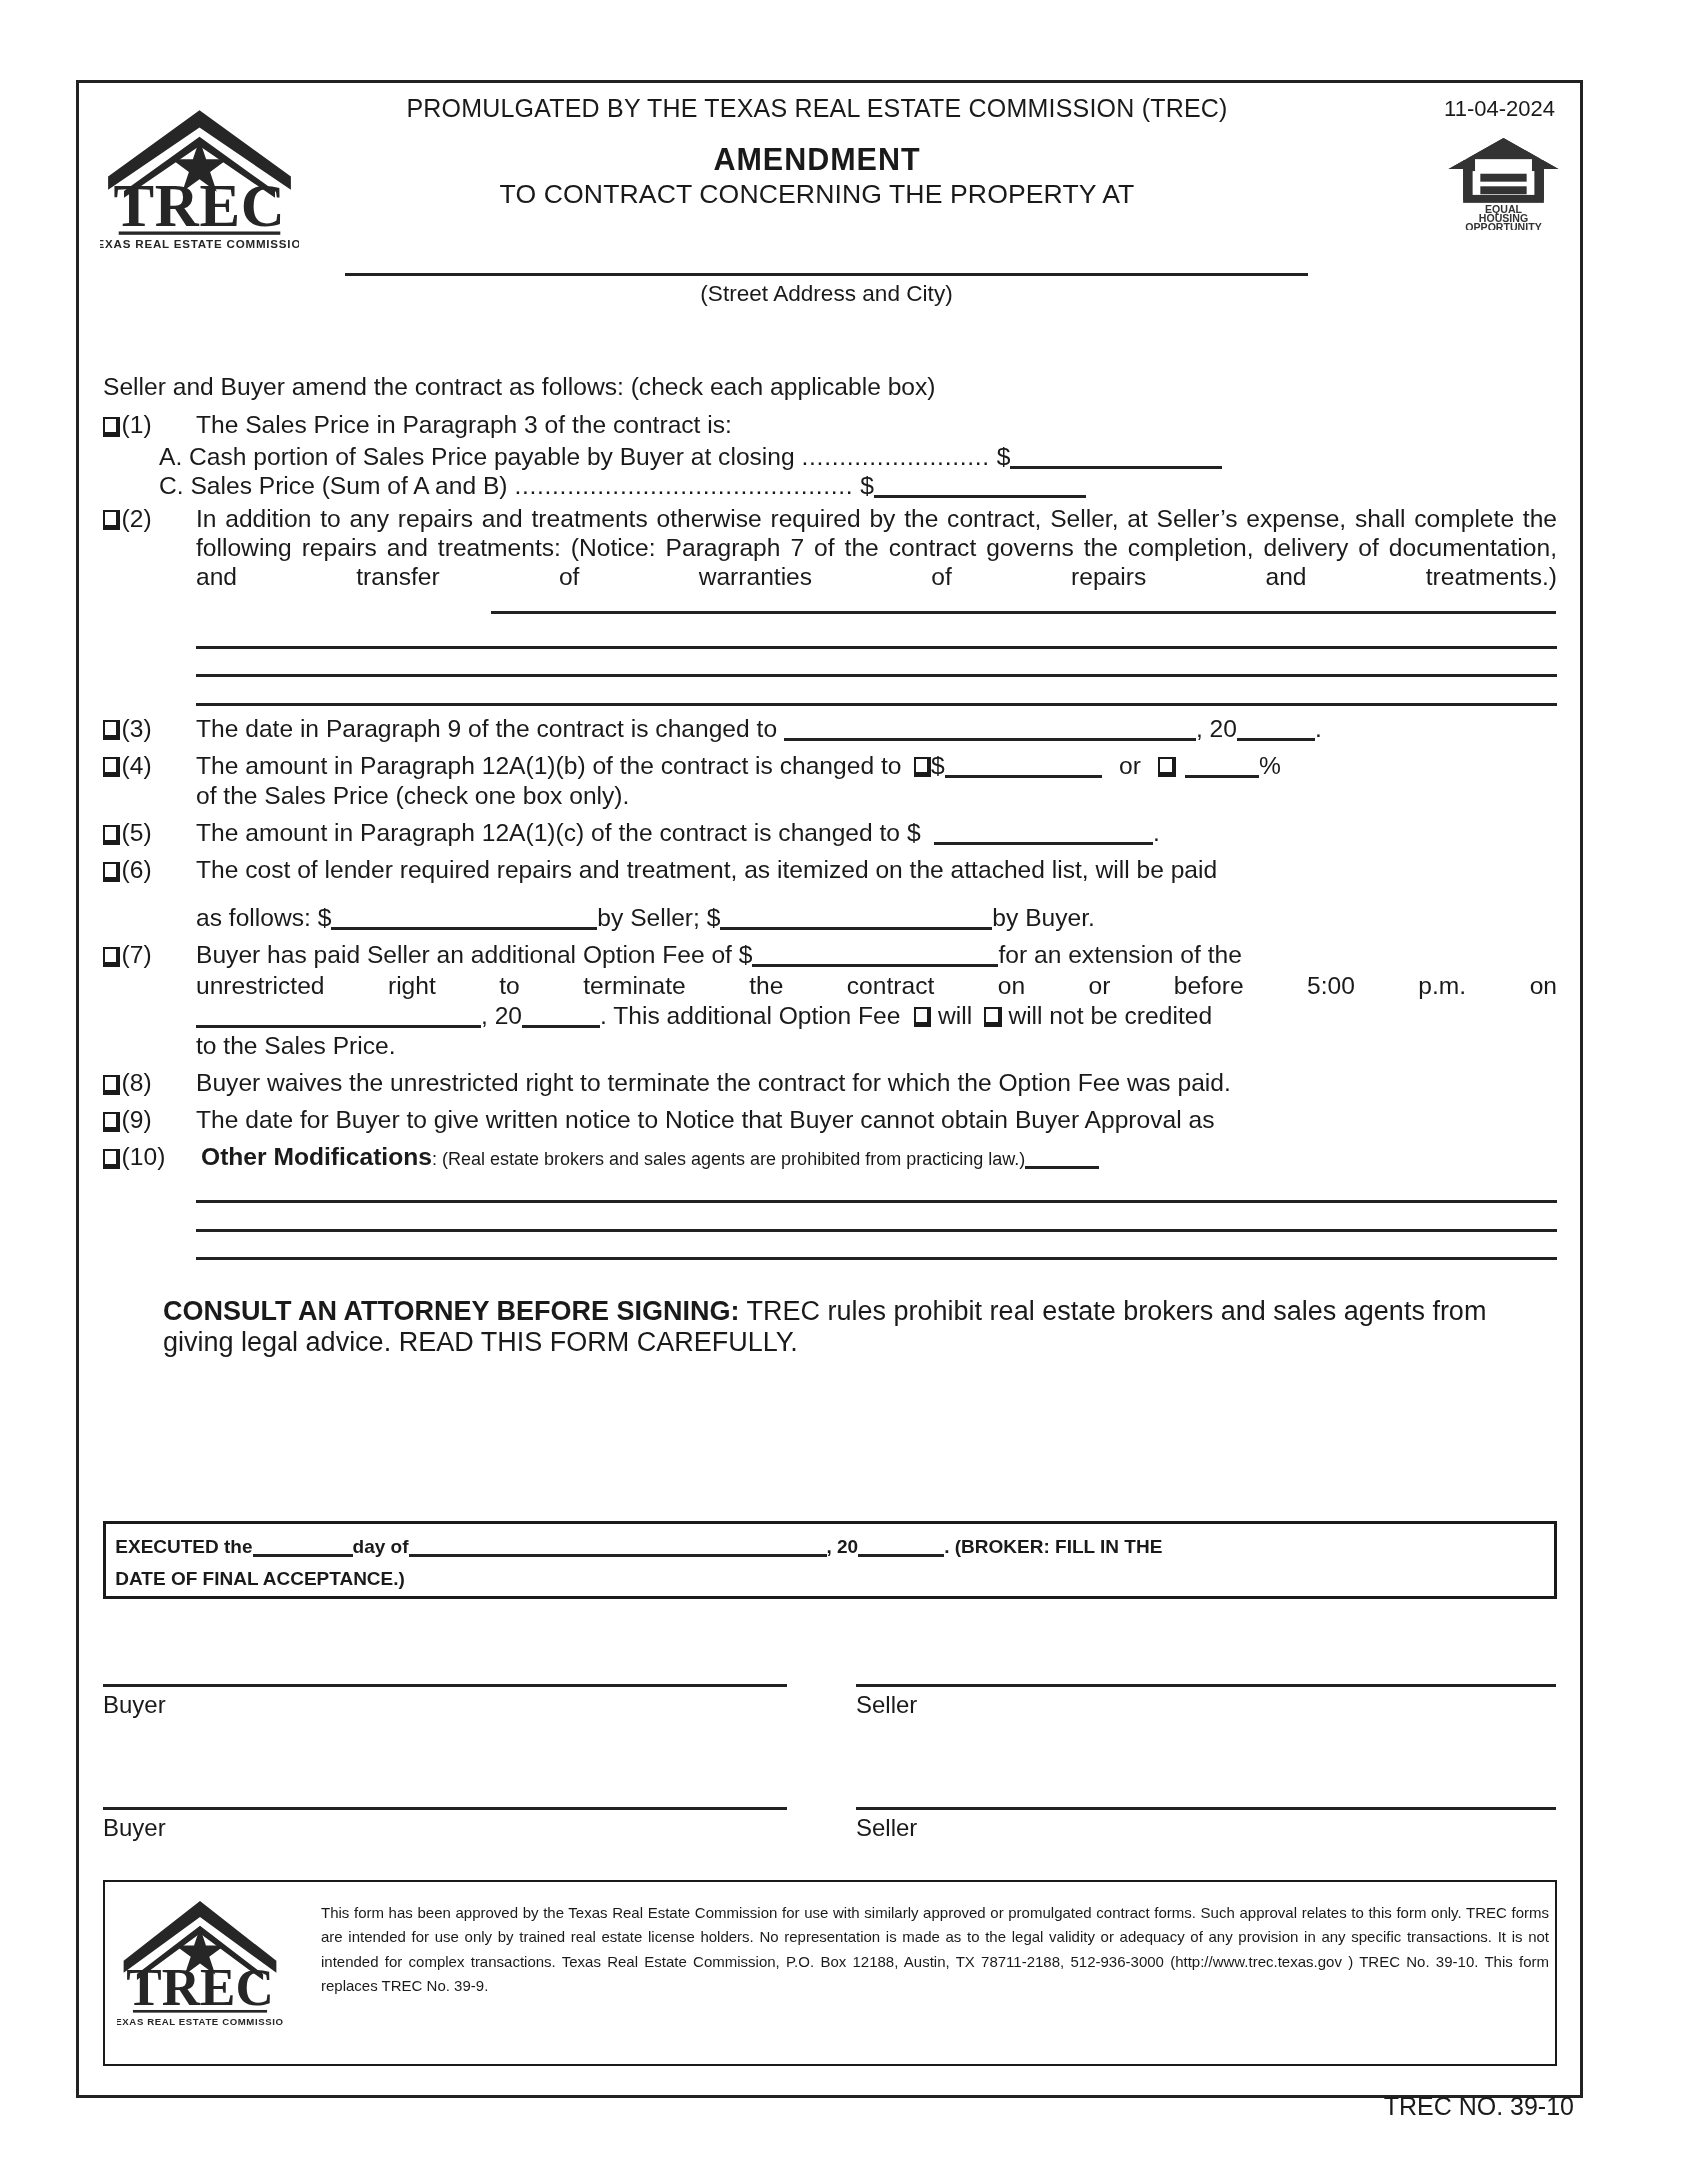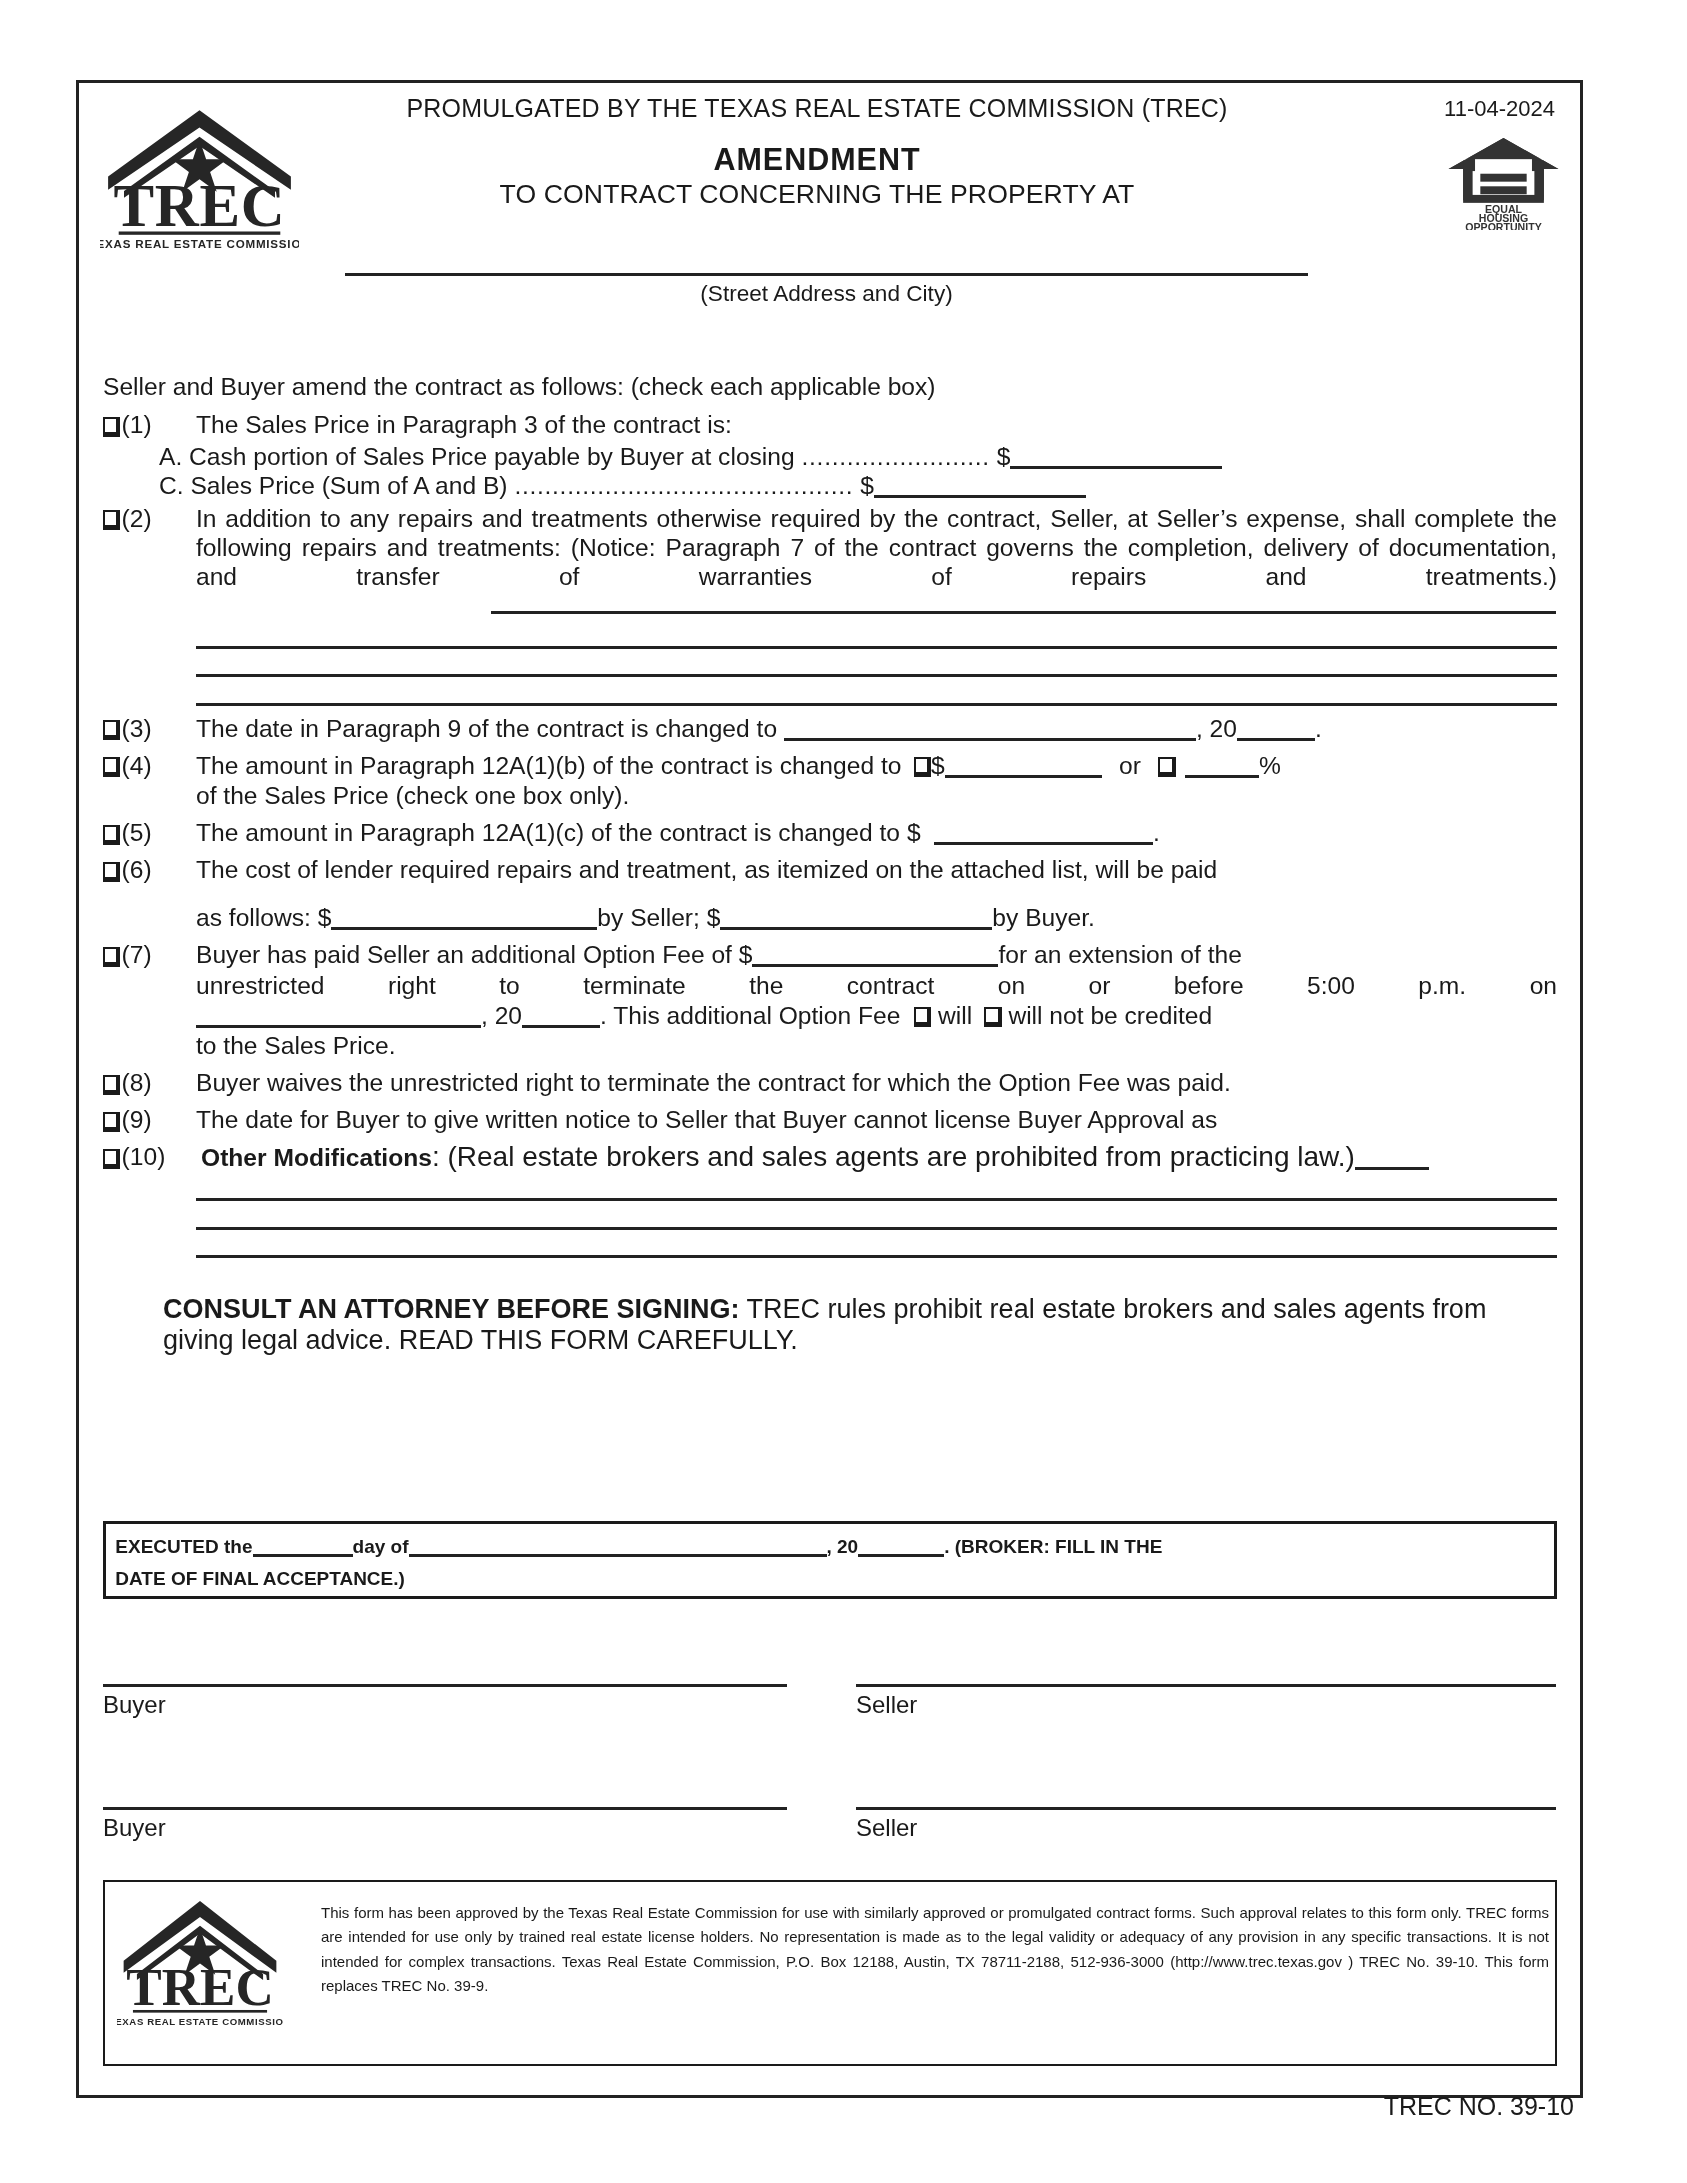--- a/index.html
+++ b/index.html
@@ -384,27 +384,27 @@
 
     <div class="item" style="margin-top:8px;">
       <span class="cb"><span class="cbox"></span></span>
       <span class="num">(8)</span>
       <span class="just" style="display:block;">Buyer waives the unrestricted right to terminate the contract for which the Option Fee was paid.</span>
     </div>
 
     <div class="item" style="margin-top:8px;">
       <span class="cb"><span class="cbox"></span></span>
       <span class="num">(9)</span>
-      <span>The date for Buyer to give written notice to Seller that Buyer cannot license Buyer  Approval as</span>
+      <span>The date for Buyer to give written notice to Notice that Buyer cannot obtain Buyer  Approval as</span>
     </div>
 
     <div class="item wide-num" style="margin-top:8px;">
       <span class="cb"><span class="cbox"></span></span>
       <span class="num">(10)</span>
-      <span style="font-weight:bold;">Other Modifications</span><span style="font-size:28px;">: (Real estate brokers and sales agents are prohibited from practicing law.)</span><span class="ul" style="width:74px;"></span>
+      <span style="font-weight:bold;">Other Modifications</span><span style="font-size:18px;">: (Real estate brokers and sales agents are prohibited from practicing law.)</span><span class="ul" style="width:74px;"></span>
     </div>
     <div class="blank-line"></div>
     <div class="blank-line"></div>
     <div class="blank-line"></div>
 
     <div class="consult">
       <b>CONSULT AN ATTORNEY BEFORE SIGNING:</b><span> TREC rules prohibit real estate brokers and sales agents from giving legal advice. READ THIS FORM CAREFULLY.</span>
     </div>
 
   </div>

